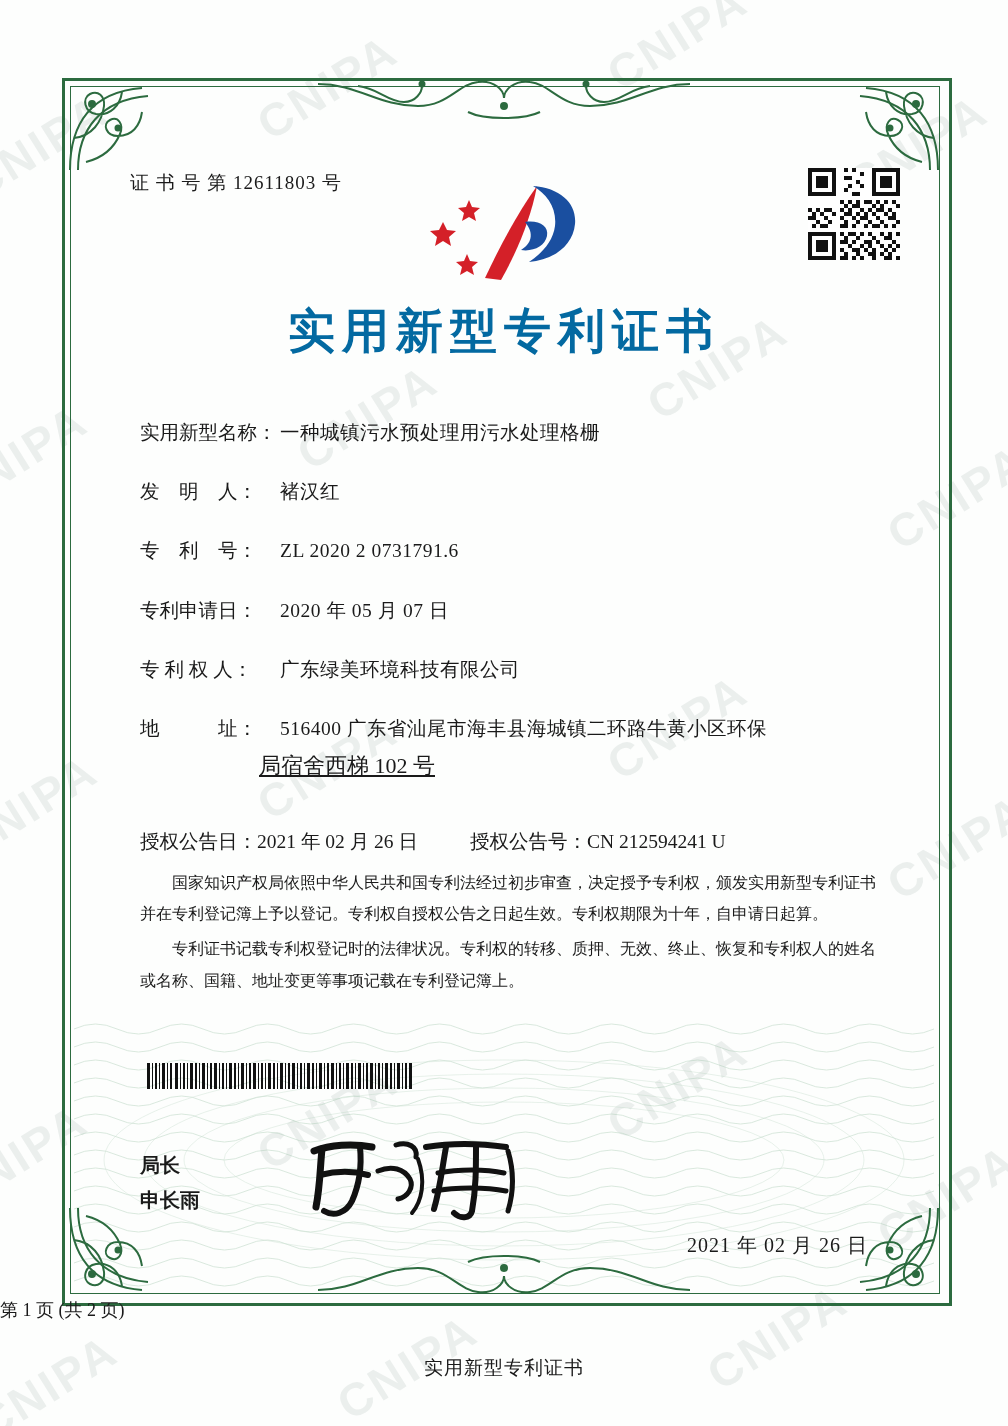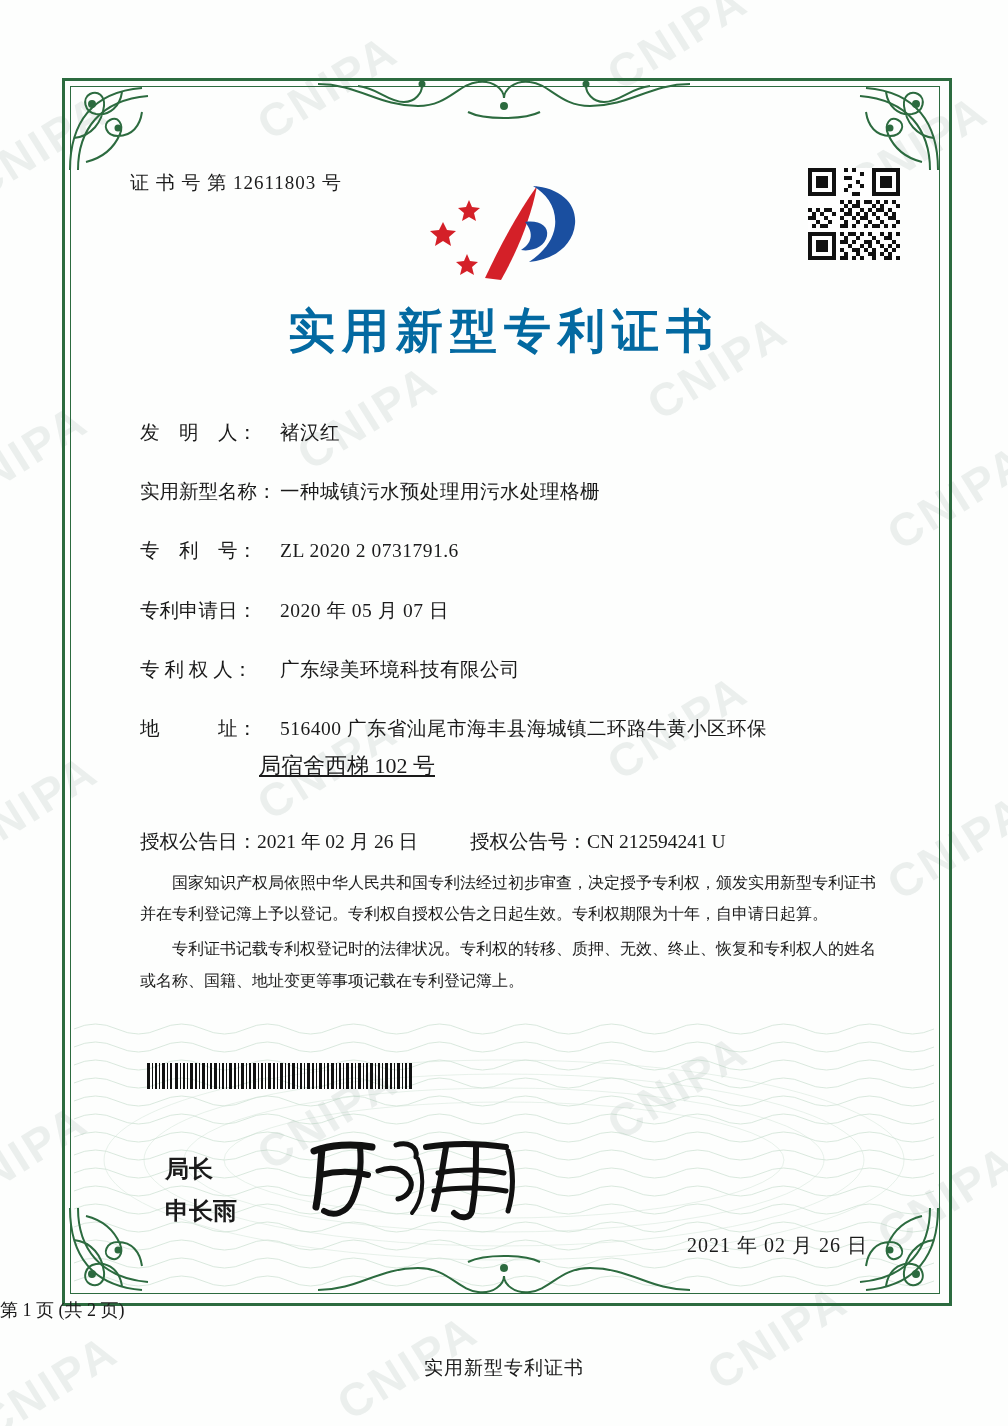--- a/index.html
+++ b/index.html
@@ -206,23 +206,23 @@
   .barcode {
     position: absolute;
     left: 147px;
     top: 1063px;
     height: 26px;
     width: 268px;
   }
 
   .director-block {
     position: absolute;
-    left: 165px;
+    left: 140px;
     top: 1148px;
-    font-size: 24px;
+    font-size: 20px;
     line-height: 1.75;
     font-weight: bold;
   }
 
   .signature {
     position: absolute;
     left: 300px;
     top: 1125px;
     width: 250px;
     height: 100px;
@@ -512,26 +512,26 @@
         <path d="M64 100 C 78 70, 96 36, 116 8 C 110 40, 96 74, 80 102 Z" fill="#d42028"></path>
         <path d="M112 8 C 140 10, 156 26, 154 46 C 152 68, 132 82, 108 84 C 120 76, 132 64, 134 48 C 136 30, 126 16, 112 8 Z" fill="#1a4fa0"></path>
         <path d="M104 44 C 118 42, 128 48, 126 58 C 124 68, 112 74, 100 72 C 110 66, 114 56, 104 44 Z" fill="#1a4fa0"></path>
       </svg>
     </div>
 
     <div class="cert-title">实用新型专利证书</div>
 
     <div class="fields">
       <div class="field-row">
+        <span class="f-label">实用新型名称：</span>
+        <span class="f-value">一种城镇污水预处理用污水处理格栅</span>
+      </div>
+      <div class="field-row">
         <span class="f-label">发　明　人：</span>
         <span class="f-value">褚汉红</span>
-      </div>
-      <div class="field-row">
-        <span class="f-label">实用新型名称：</span>
-        <span class="f-value">一种城镇污水预处理用污水处理格栅</span>
       </div>
       <div class="field-row">
         <span class="f-label">专　利　号：</span>
         <span class="f-value">ZL 2020 2 0731791.6</span>
       </div>
       <div class="field-row">
         <span class="f-label">专利申请日：</span>
         <span class="f-value">2020 年 05 月 07 日</span>
       </div>
       <div class="field-row">

